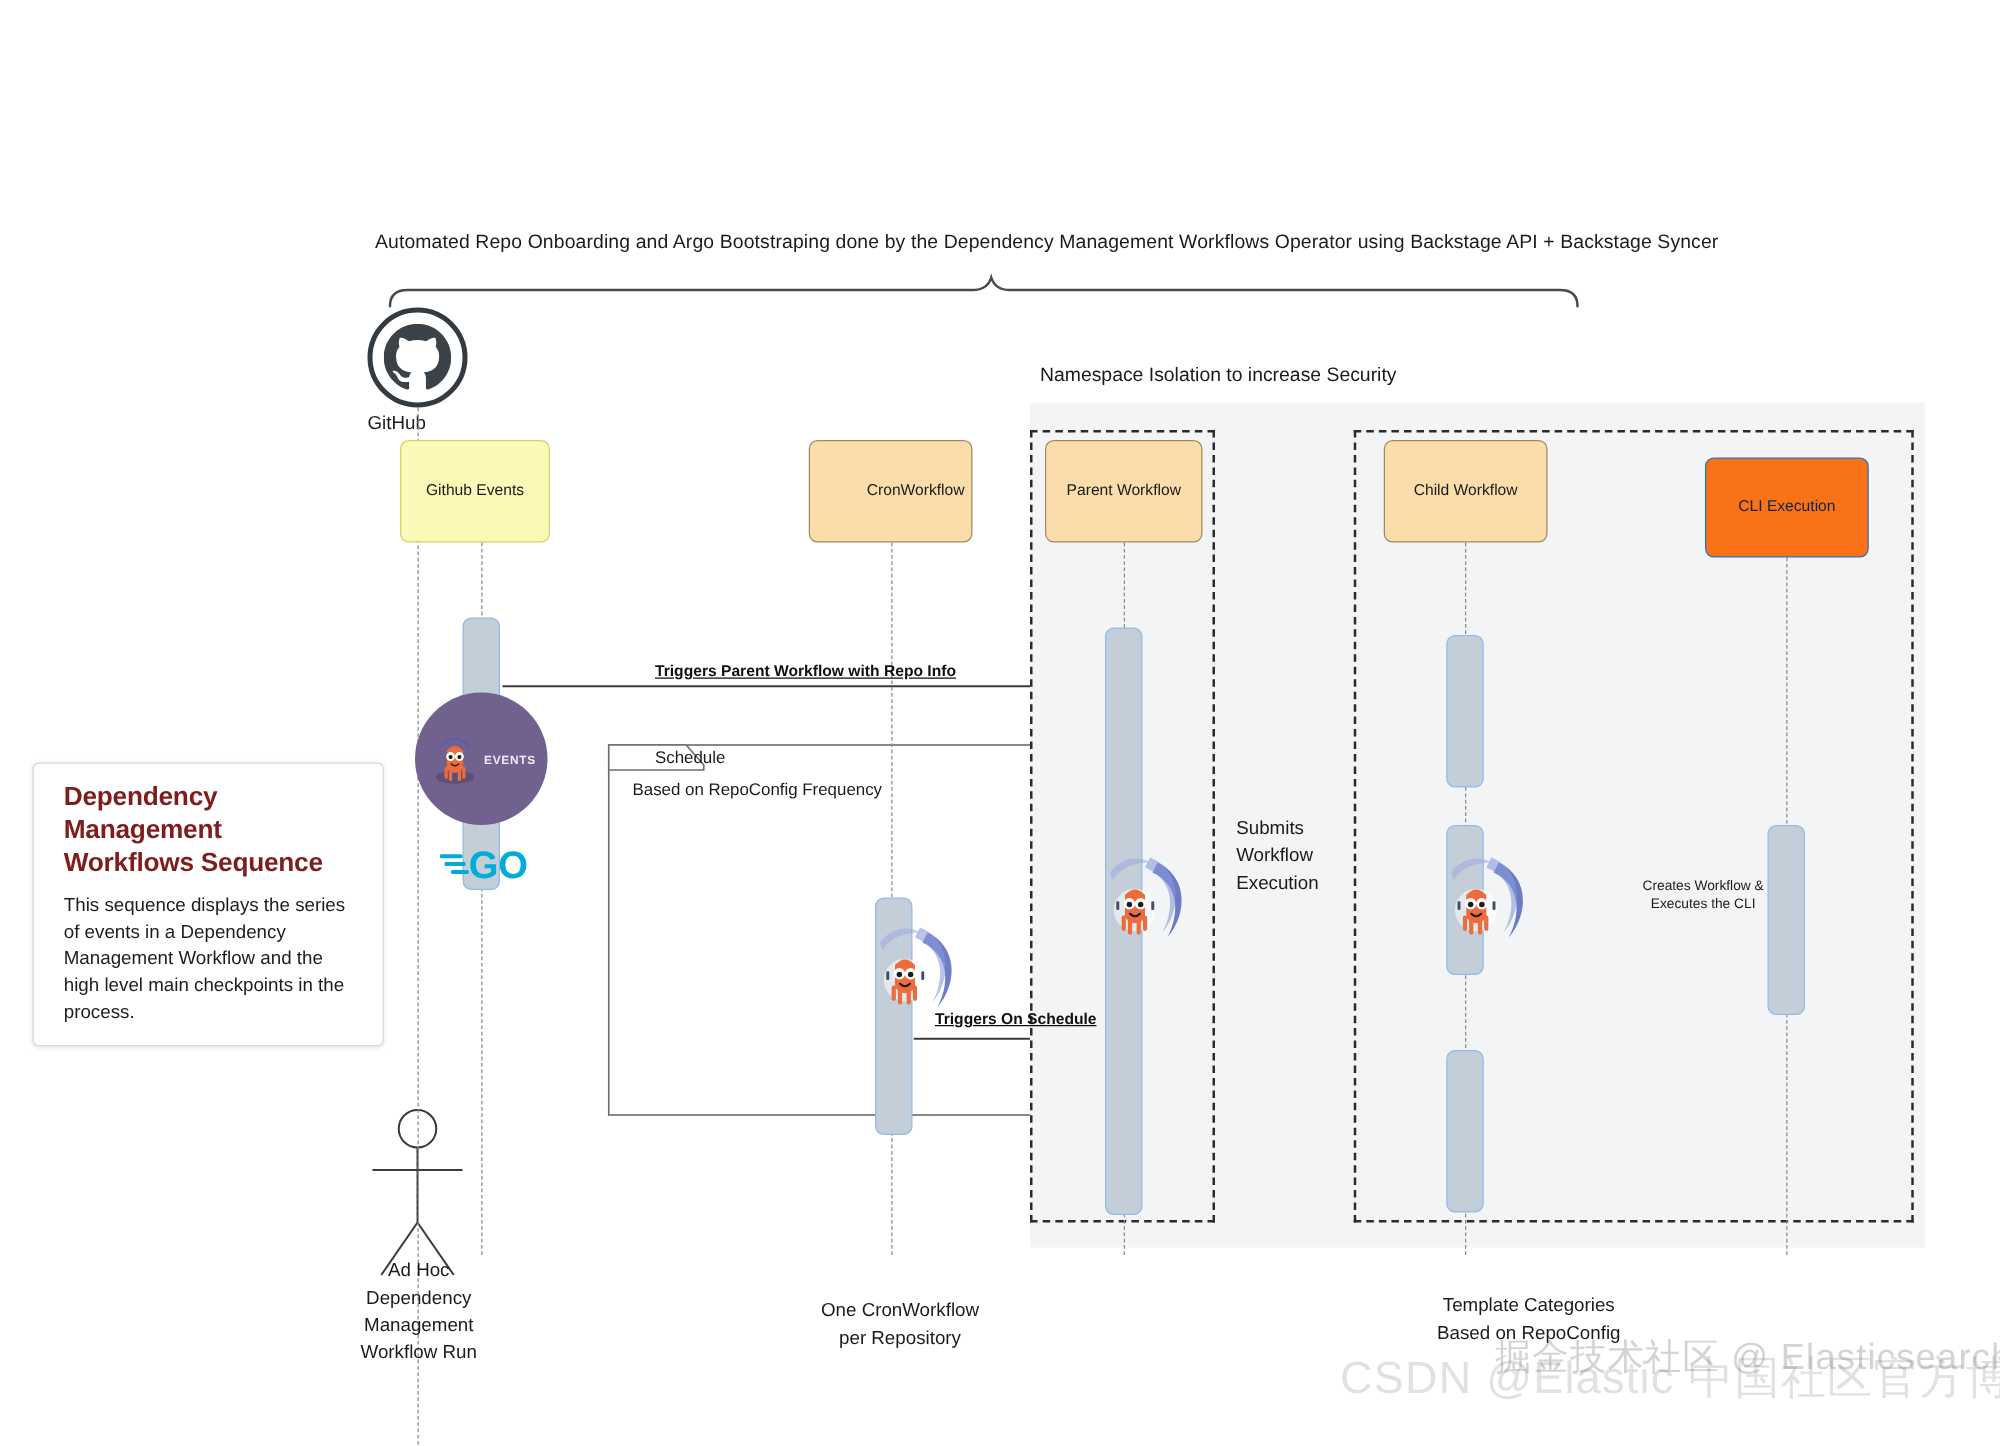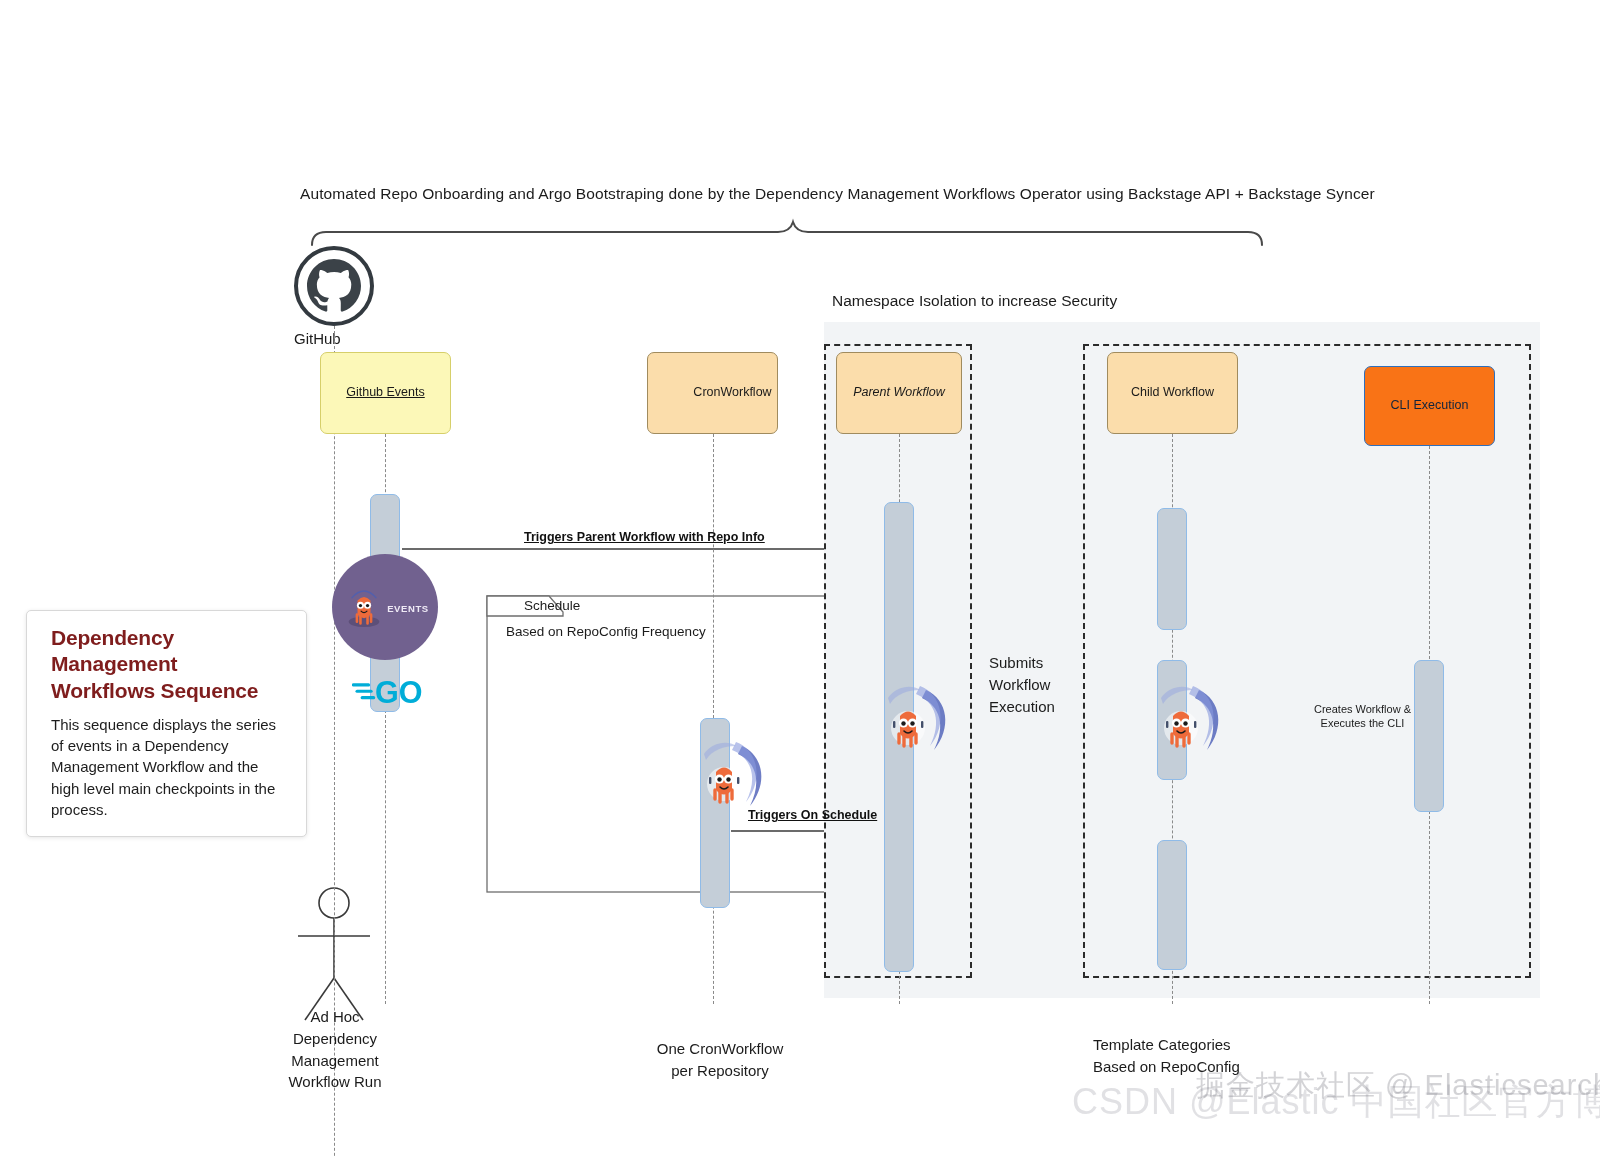--- a/index.html
+++ b/index.html
@@ -303,29 +303,29 @@
   </div>
   <div class="gh-label">GitHub</div>
 
   <div class="lifeline" style="left:334px; top:326px; height:900px;"></div>
   <div class="lifeline" style="left:385px; top:434px; height:570px;"></div>
   <div class="lifeline" style="left:713px; top:434px; height:570px;"></div>
   <div class="lifeline" style="left:899px; top:434px; height:570px;"></div>
   <div class="lifeline" style="left:1172px; top:434px; height:570px;"></div>
   <div class="lifeline" style="left:1429px; top:446px; height:558px;"></div>
 
-  <div class="part-box yellow" style="left:320px; top:352px; width:131px; height:82px;text-decoration:underline;">
+  <div class="part-box yellow" style="left:320px; top:352px; width:120px; height:82px;">
     <span>Github Events</span>
   </div>
 
   <div class="part-box orange" style="left:647px; top:352px; width:131px; height:82px;padding-left:40px;">
     <span>CronWorkflow</span>
   </div>
 
-  <div class="part-box orange" style="left:836px; top:352px; width:126px; height:82px;font-style:italic;">
+  <div class="part-box orange" style="left:836px; top:352px; width:126px; height:82px;">
     <span>Parent Workflow</span>
   </div>
 
   <div class="part-box orange" style="left:1107px; top:352px; width:131px; height:82px;">
     <span>Child Workflow</span>
   </div>
 
   <div class="part-box blue" style="left:1364px; top:366px; width:131px; height:80px;">
     <span>CLI Execution</span>
   </div>
@@ -437,21 +437,21 @@
     <div>Dependency</div>
     <div>Management</div>
     <div>Workflow Run</div>
   </div>
 
   <div class="plain-label center" style="left:620px; top:1038px; width:200px;">
     <div>One CronWorkflow</div>
     <div>per Repository</div>
   </div>
 
-  <div class="plain-label" style="left:1093px; top:1034px; width:260px;">
+  <div class="plain-label" style="left:1093px; top:1034px; width:260px;text-align:center;">
     <div>Template Categories</div>
     <div>Based on RepoConfig</div>
   </div>
 
   <div class="info-card">
     <div class="card-title">Dependency Management Workflows Sequence</div>
     <div class="card-body">This sequence displays the series of events in a Dependency Management Workflow and the high level main checkpoints in the process.</div>
   </div>
 
   <div class="wm wm-csdn">CSDN @Elastic 中国社区官方博客</div>

